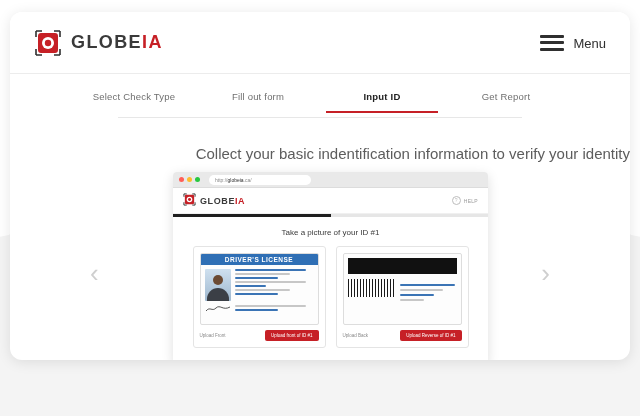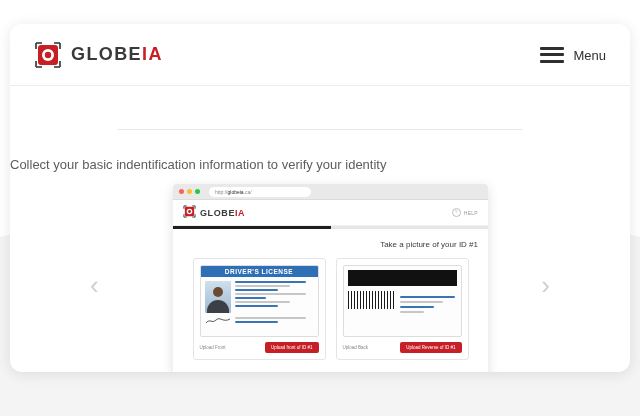--- a/index.html
+++ b/index.html
@@ -32,21 +32,21 @@
     width: 720px;
     height: 210px;
     background: #f4f4f4;
     border-radius: 50% 50% 0 0 / 40px 40px 0 0;
   }
 
   
   .page-card {
     position: absolute;
     left: 10px;
-    top: 24px;
+    top: 12px;
     width: 620px;
     height: 348px;
     background: #ffffff;
     border-radius: 12px;
     box-shadow: 0 2px 14px rgba(0,0,0,0.10);
     overflow: hidden;
   }
 
   
   .header {
@@ -151,22 +151,22 @@
     height: 1px;
     background: #e7e7e7;
   }
 
   
   .subtitle {
     position: absolute;
     top: 133px;
     left: 0;
     width: 620px;
-    text-align: left;
-    font-size: 13px;
+    text-align: right;
+    font-size: 15px;
     color: #5d5d5d;
   }
 
   
   .arrow {
     position: absolute;
     top: 248px;
     font-size: 26px;
     color: #cfcfcf;
     cursor: pointer;
@@ -264,21 +264,21 @@
     position: absolute;
     left: 0; top: 0; bottom: 0;
     width: 50%;
     background: #1f1f1f;
   }
 
   .browser-body {
     padding: 9px 10px 8px 10px;
   }
   .body-title {
-    text-align: right;
+    text-align: center;
     font-size: 8px;
     color: #3a3a3a;
     margin: 2px 0 9px 0;
   }
 
   .cards {
     display: flex;
     gap: 10px;
     justify-content: center;
   }
@@ -428,20 +428,26 @@
     <div class="menu-wrap">
       <span class="burger">
         <span></span>
           <span></span>
           <span></span>
       </span>
       <span class="menu-label">Menu</span>
     </div>
   </div>
 
+  <div class="steps">
+    <div class="step">Select Check Type</div>
+    <div class="step">Fill out form</div>
+    <div class="step active">Input ID</div>
+    <div class="step">Get Report</div>
+  </div>
   <div class="steps-rule"></div>
 
   <div class="subtitle">Collect your basic indentification information to verify your identity</div>
 
   <div class="arrow arrow-left">‹</div>
   <div class="arrow arrow-right">›</div>
 
   <div class="browser">
 
     <div class="browser-bar">

